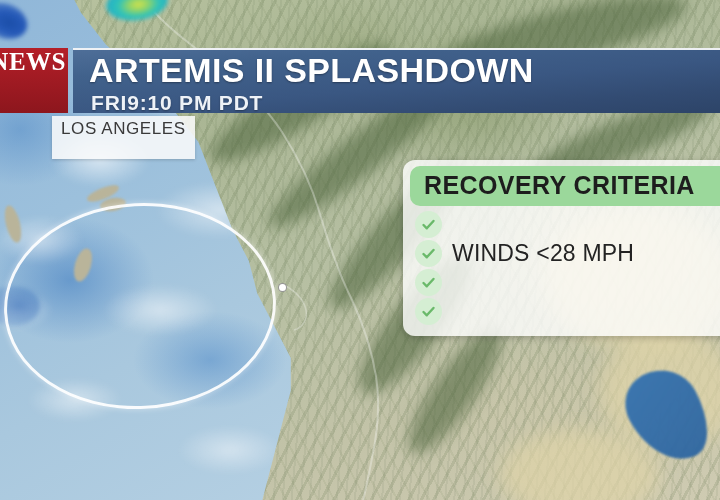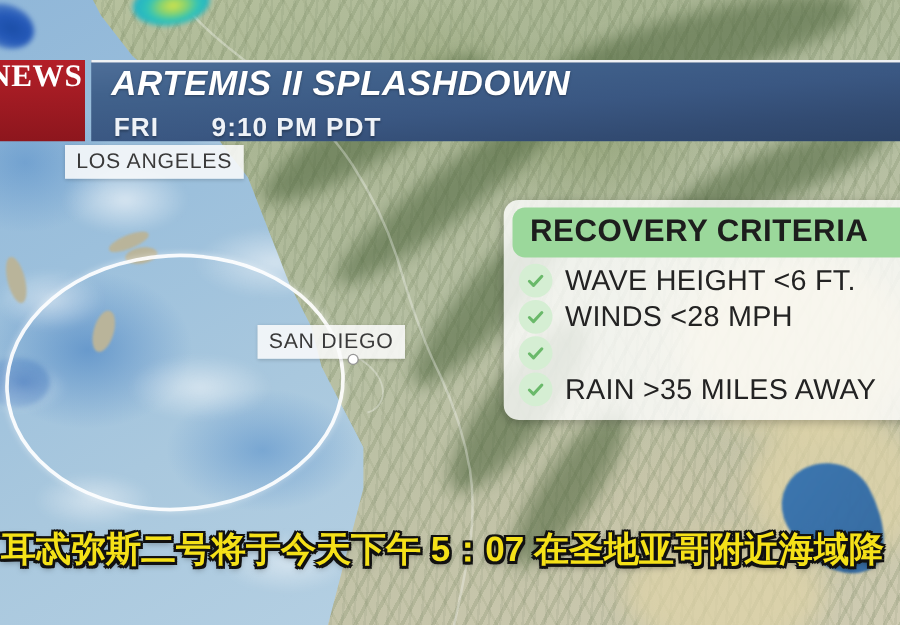--- a/index.html
+++ b/index.html
@@ -198,21 +198,21 @@
   }
 
   
   .city-label {
     position: absolute;
     background: rgba(252,252,252,0.86);
     color: #3a3a3a;
     font-size: 17px;
     font-weight: 500;
     letter-spacing: .6px;
-    padding: 3px 9px 4px 9px;
+    padding: 3px 9px 20px 9px;
     white-space: nowrap;
     box-shadow: 0 1px 3px rgba(0,0,0,0.18);
   }
   #label-los-angeles { left: 52px; top: 116px; }
   #label-san-diego   { left: 206px; top: 260px; }
 
   .city-dot {
     position: absolute;
     width: 7px; height: 7px;
     border-radius: 50%;
@@ -249,40 +249,39 @@
     background: linear-gradient(175deg, #4e6e98 0%, #41628c 22%, #3a5782 55%, #324b72 80%, #2d4468 100%);
     border-top: 2px solid rgba(255,255,255,0.92);
     box-sizing: border-box;
     z-index: 5;
     overflow: hidden;
   }
   #headline-title {
     position: absolute;
     left: 16px; top: 1px;
     color: #fff;
-    font-size: 28px;
+    font-size: 34px;
     font-weight: 700;
     letter-spacing: 0.4px;
     white-space: nowrap;
     text-shadow: 0 1px 2px rgba(0,0,0,0.35);
-    font-style: italic;
   }
   #headline-subrow {
     position: absolute;
     left: 18px; top: 41px;
     display: flex;
     align-items: baseline;
     color: #eef2f7;
     font-size: 21px;
     font-weight: 600;
     letter-spacing: .8px;
     white-space: nowrap;
     text-shadow: 0 1px 2px rgba(0,0,0,0.3);
   }
-  #headline-day  { margin-right: 42px; }
+  #headline-day  { }
 
   
   #criteria-panel {
     position: absolute;
     left: 403px; top: 160px;
     width: 340px;
     background: rgba(255,255,255,0.80);
     border-radius: 12px;
     box-shadow: 0 2px 7px rgba(0,0,0,0.22);
     padding-bottom: 10px;
@@ -389,21 +388,20 @@
     </svg>
 
     <div class="radar-blob teal"></div>
     <div class="radar-blob navy"></div>
     <div class="radar-blob navy2"></div>
 
     <div class="recovery-ellipse"></div>
 
     <div class="city-label" id="label-los-angeles">LOS ANGELES</div>
 
-    <div class="city-label" id="label-san-diego">SAN DIEGO</div>
 
     <div class="city-dot" id="dot-san-diego"></div>
   </div>
 
   <div id="news-logo">
     <span class="logo-text">NEWS</span>
   </div>
 
   <div id="headline-banner">
     <div id="headline-title">ARTEMIS II SPLASHDOWN</div>
@@ -415,21 +413,20 @@
 
   <div id="criteria-panel">
     <div id="criteria-header">RECOVERY CRITERIA</div>
 
     <div class="criteria-item">
       <span class="check-circle">
         <svg width="17" height="17" viewBox="0 0 17 17">
           <path d="M3.5 9 L6.8 12.3 L13.5 5" fill="none" stroke="#6ab96a" stroke-width="2.4" stroke-linecap="round" stroke-linejoin="round"></path>
         </svg>
       </span>
-      <span class="criteria-text">WAVE HEIGHT &lt;6 FT.</span>
     </div>
 
     <div class="criteria-item">
       <span class="check-circle">
         <svg width="17" height="17" viewBox="0 0 17 17">
           <path d="M3.5 9 L6.8 12.3 L13.5 5" fill="none" stroke="#6ab96a" stroke-width="2.4" stroke-linecap="round" stroke-linejoin="round"></path>
         </svg>
       </span>
       <span class="criteria-text">WINDS &lt;28 MPH</span>
     </div>
@@ -441,21 +438,17 @@
         </svg>
       </span>
     </div>
 
     <div class="criteria-item">
       <span class="check-circle">
         <svg width="17" height="17" viewBox="0 0 17 17">
           <path d="M3.5 9 L6.8 12.3 L13.5 5" fill="none" stroke="#6ab96a" stroke-width="2.4" stroke-linecap="round" stroke-linejoin="round"></path>
         </svg>
       </span>
-      <span class="criteria-text">RAIN &gt;35 MILES AWAY</span>
     </div>
   </div>
 
-  <div id="subtitle-bar">
-    <span id="subtitle-text">耳忒弥斯二号将于今天下午 5：07 在圣地亚哥附近海域降</span>
-  </div>
 
 </div>
 
 </body></html>

